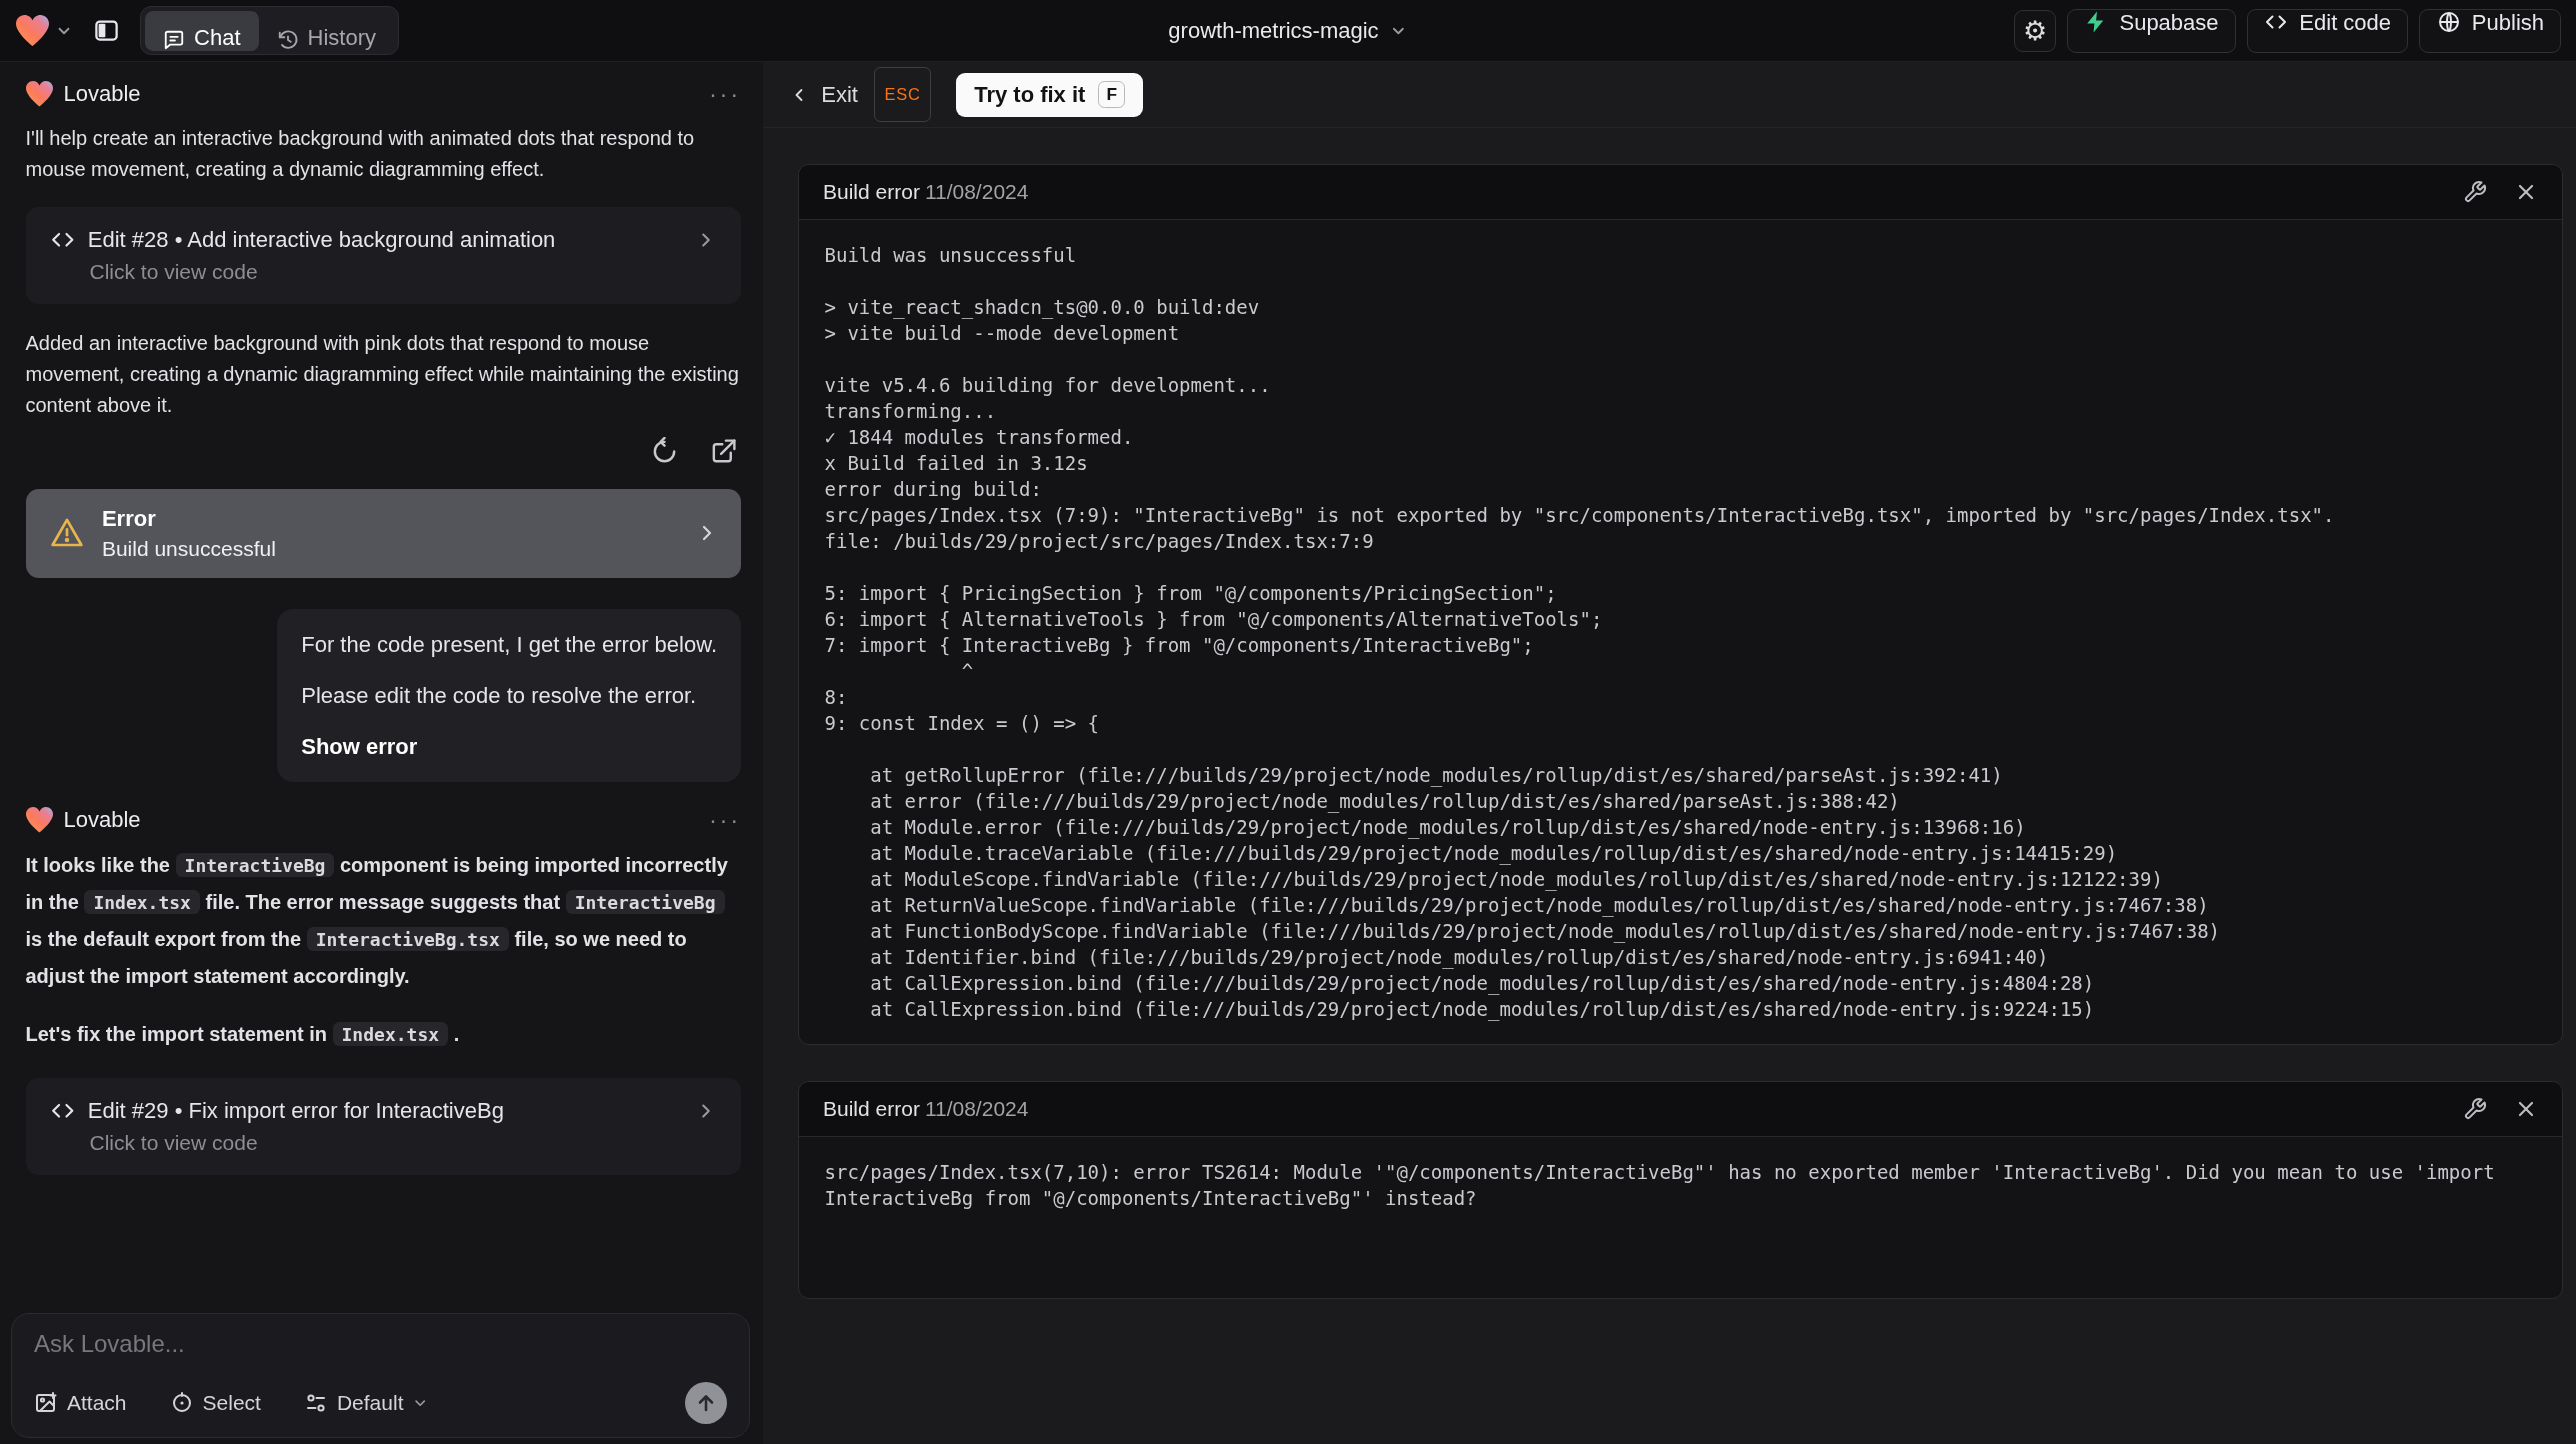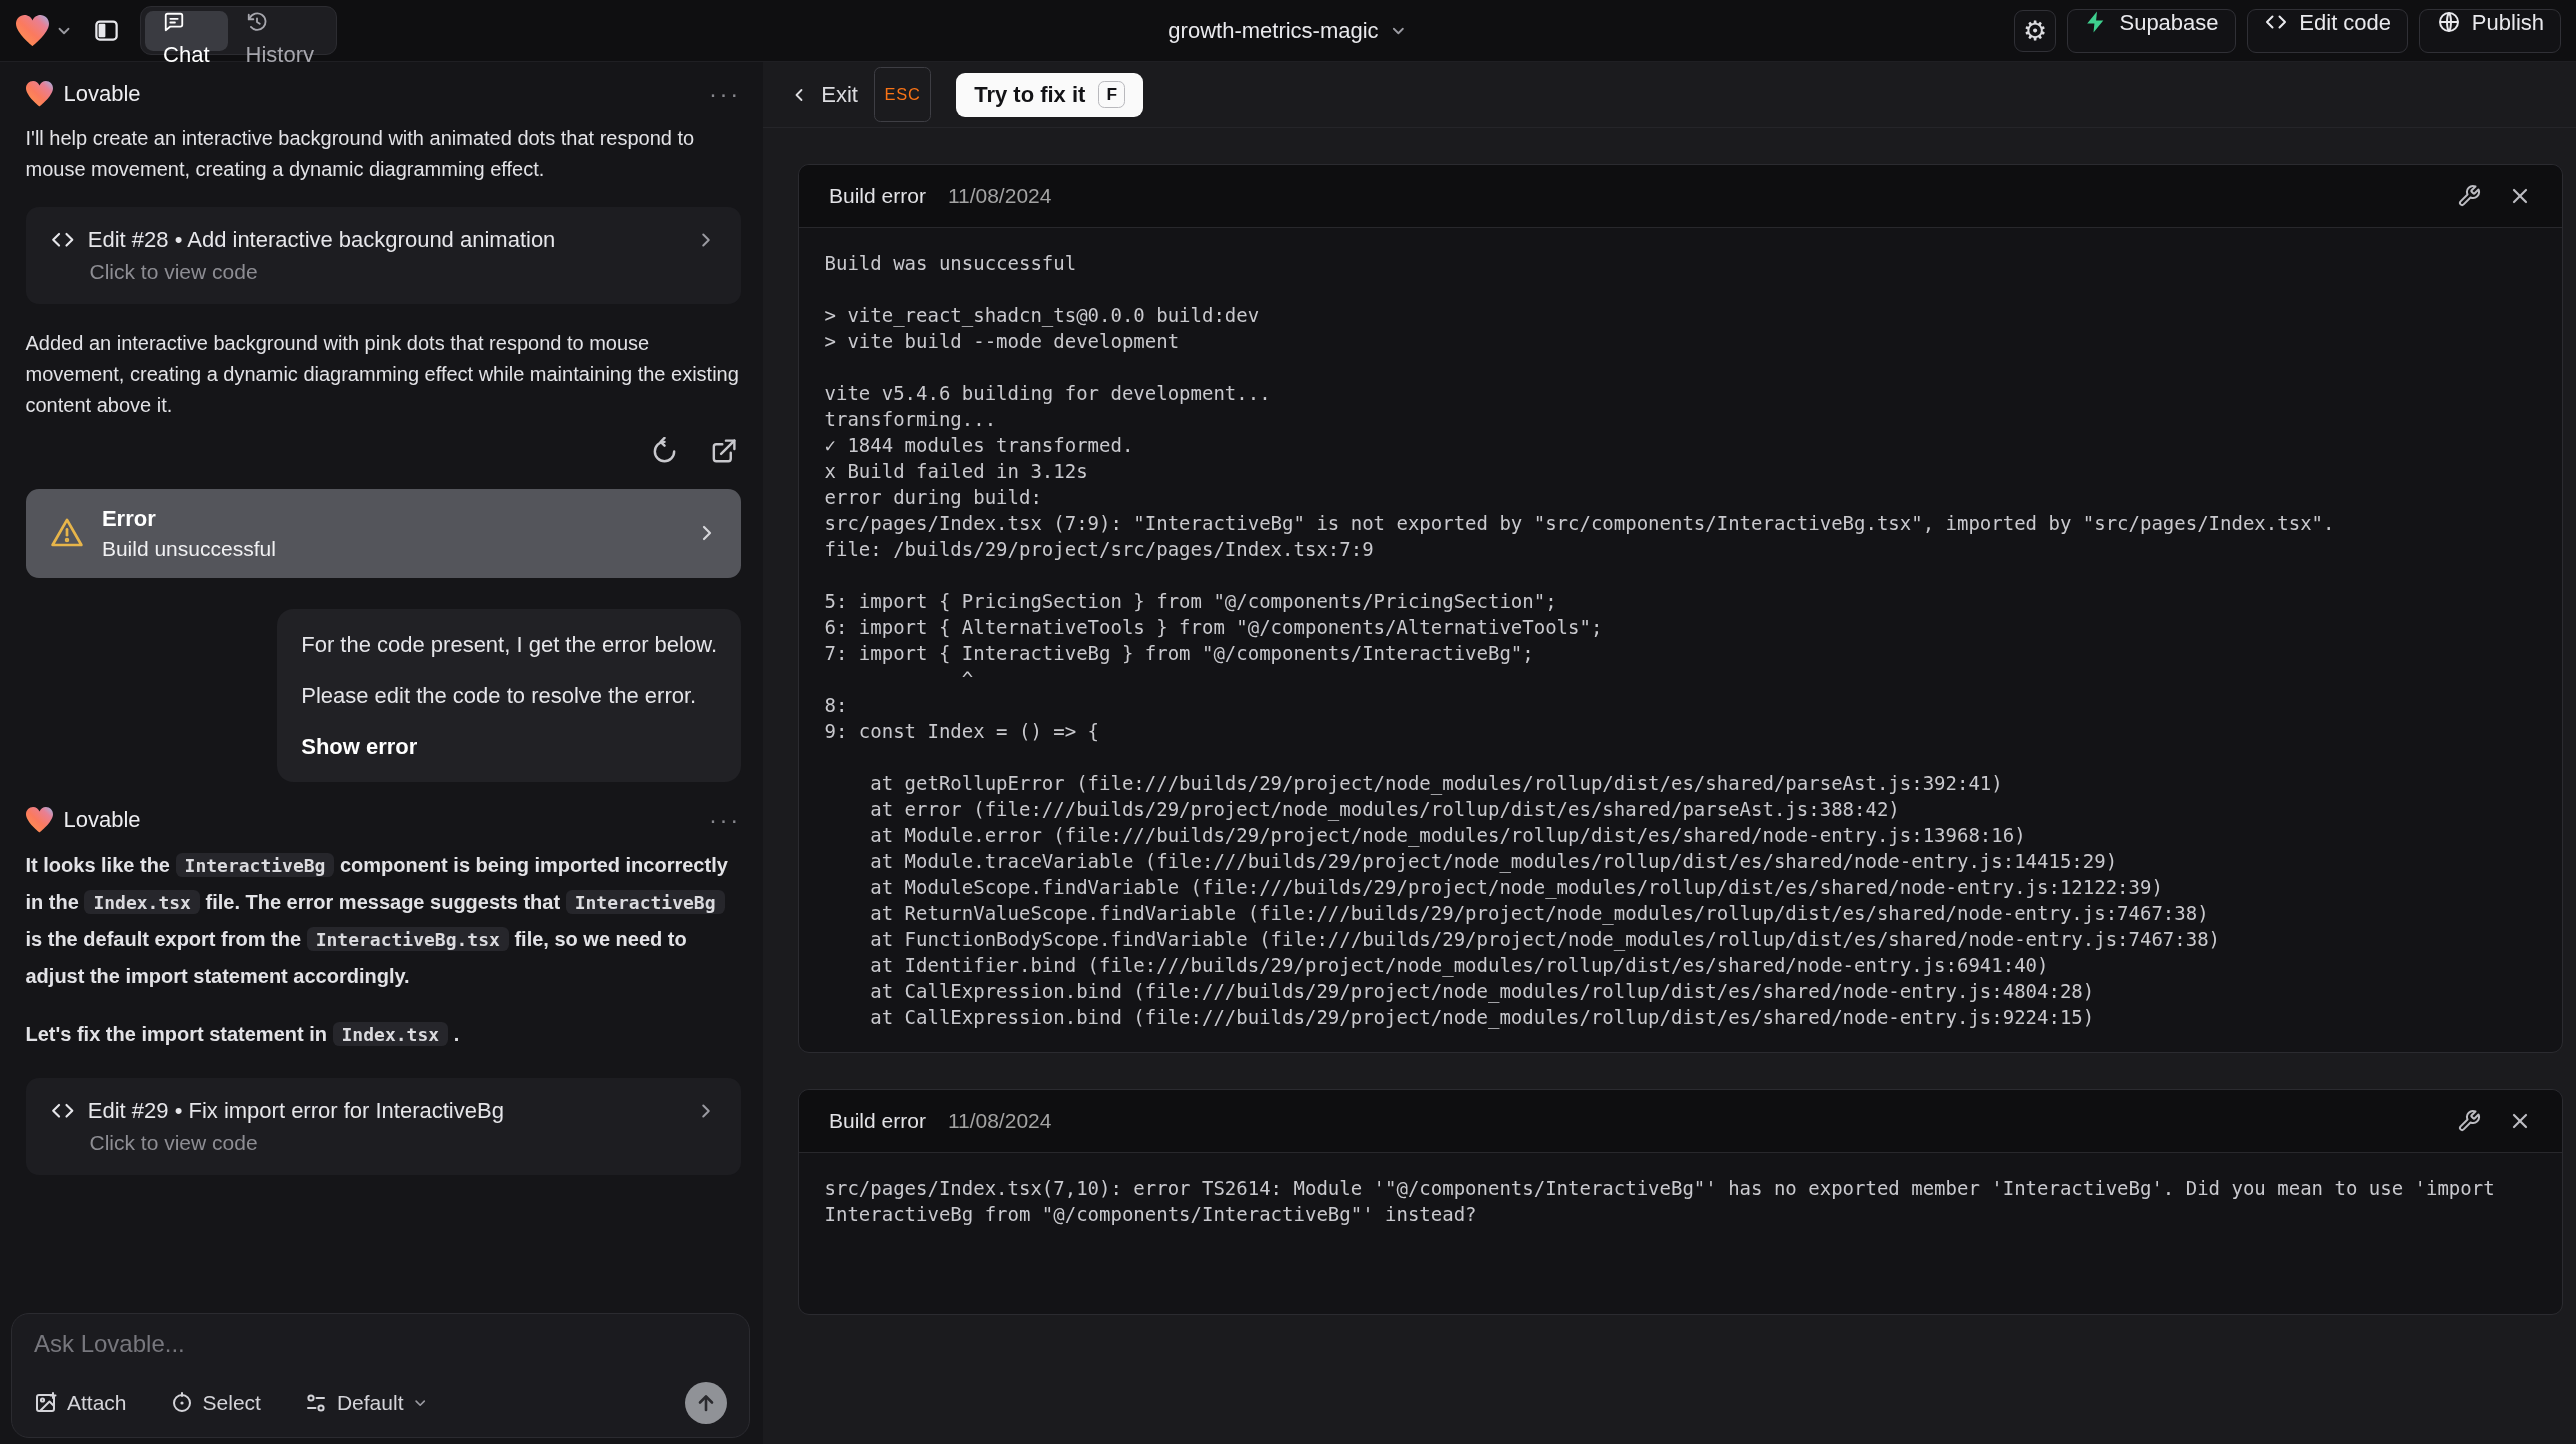--- a/index.html
+++ b/index.html
@@ -11,22 +11,22 @@
   .topbar { height:62px; background:#0f0f11; border-bottom:0.9px solid #1f1f23;
     display:flex; align-items:center; position:relative; flex:0 0 auto; padding:0 14.6px 0 16.4px; }
   .tb-left { display:flex; align-items:center; gap:12.8px; }
   .logo-btn { display:flex; align-items:center; gap:5.5px; cursor:pointer; }
   .icon { display:inline-flex; align-items:center; justify-content:center; }
   svg { display:block; }
   .sq-btn { width:42px; height:42px; border:0.9px solid #303036; border-radius:9px;
     display:flex; align-items:center; justify-content:center; color:#e8e8ec; background:#121215; }
   .seg { display:flex; align-items:center; background:#1e1e22; border:0.9px solid #2c2c31;
     border-radius:11px; padding:3.6px; height:49px; }
-  .seg-tab { display:flex; align-items:flex-start; gap:9px; padding:0 18px; height:40px;
-    border-radius:8.2px; color:#a6a6ad; font-size:22px;flex-direction:column; }
+  .seg-tab { display:flex; align-items:flex-end; gap:9px; padding:0 18px; height:40px;
+    border-radius:8.2px; color:#a6a6ad; font-size:22px; }
   .seg-tab.active { background:#3a3b41; color:#ffffff; }
   .tb-center { position:absolute; left:50%; transform:translateX(-50%);
     display:flex; align-items:center; gap:11px; color:#e9e9ed; font-size:22px; }
   .tb-right { margin-left:auto; display:flex; align-items:center; gap:11px; }
   .pill-btn { height:44px; border:0.9px solid #303036; background:#121215; border-radius:9px;
     display:flex; align-items:flex-start; gap:11px; padding:0 16.4px; color:#e9e9ed; font-size:22px; }
 
   
   .main { flex:1; display:flex; min-height:0; }
 
@@ -75,22 +75,22 @@
     padding:0 25.5px; border-bottom:0.9px solid #252529; }
   .exit-btn { display:flex; align-items:center; gap:12.8px; color:#dcdce0; font-size:22px; cursor:pointer;text-align:center; }
   .kbd { border:0.9px solid #3e3e44; border-radius:6.4px; padding:17px 9px; font-size:16.4px;
     font-weight:400; color:#f97316; letter-spacing:0.9px; }
   .fix-btn { margin-left:9px; background:#fafafa; color:#131316; border-radius:9px; height:44px;
     display:flex; align-items:center; gap:12.8px; padding:0 18px; font-size:22px; font-weight:600; cursor:pointer; }
   .fix-key { border:1.4px solid #b9b9bd; border-radius:6.4px; width:27px; height:27px;
     display:flex; align-items:center; justify-content:center; font-size:17.3px; font-weight:700; }
   .error-panel { margin:36px 12.8px 0 35px; background:#131316; border:0.9px solid #2b2b30;
     border-radius:11px; overflow:hidden; }
-  .ep-header { height:63px; background:#0e0e10; border-bottom:0.9px solid #28282c;
-    display:flex; align-items:center; padding:0 30px; gap:22px; }
+  .ep-header { height:55px; background:#0e0e10; border-bottom:0.9px solid #28282c;
+    display:flex; align-items:center; padding:0 24px; gap:5px; }
   .ep-title { color:#e2e2e6; font-size:21px; }
   .ep-date { color:#a3a3a3; font-size:21px; }
   .ep-icons { margin-left:auto; display:flex; align-items:center; gap:27px; color:#bcbcc2; }
   .ep-icons .abtn { cursor:pointer; display:flex; }
   .log { font-family:"DejaVu Sans Mono", monospace; font-size:19px; line-height:26px;
     color:#c9c9ce; padding:22px 25.5px; white-space:pre; }
   .log.wrap { white-space:pre-wrap; min-height:161px; }
 </style>
 </head>
 <body>

